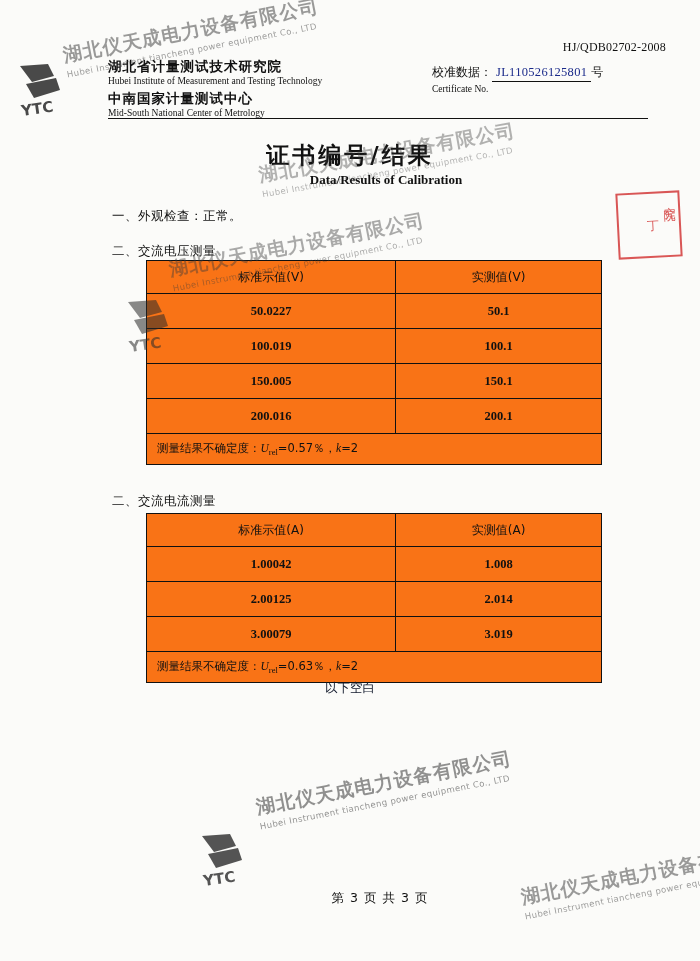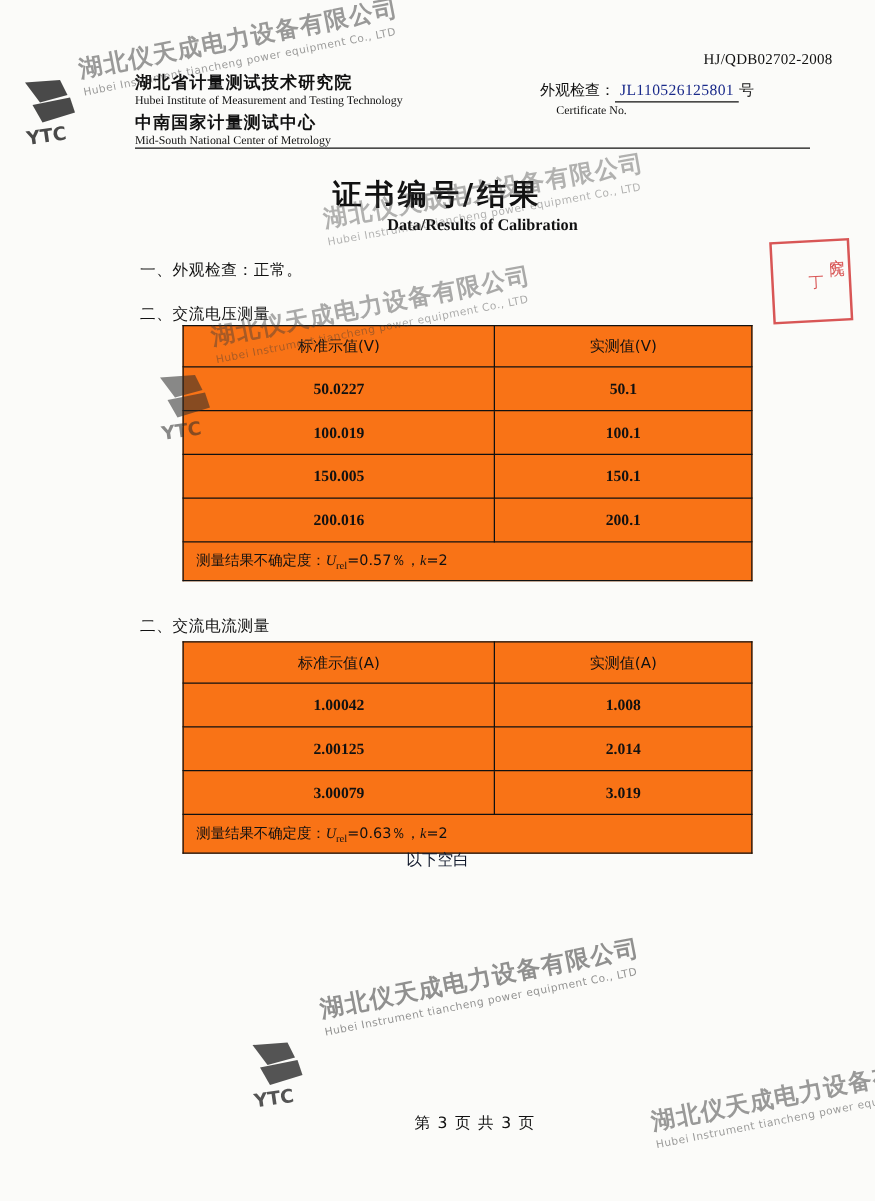--- a/index.html
+++ b/index.html
@@ -78,21 +78,20 @@
     font-family: "Liberation Serif", serif;
     font-size: 12.5px;
     color: #1a2a8a;
     letter-spacing: 0.3px;
   }
   .cert-line2 {
     font-family: "Liberation Serif", serif;
     font-size: 9.5px;
     color: #111;
     margin-top: 2px;
-    margin-left: 13px;
   }
   
   .title-cn {
     position: absolute;
     top: 140px;
     left: 0;
     width: 700px;
     text-align: center;
     font-family: "DejaVu Sans", sans-serif;
     font-size: 23px;
@@ -258,21 +257,21 @@
   <div class="header-block">
     <div class="hdr-cn">湖北省计量测试技术研究院</div>
     <div class="hdr-en">Hubei Institute of Measurement and Testing Technology</div>
     <div class="hdr-cn">中南国家计量测试中心</div>
     <div class="hdr-en">Mid-South National Center of Metrology</div>
   </div>
   <div class="header-rule"></div>
 
   <div class="cert-box">
     <div class="cert-line1">
-      <span>外观检查：</span><span class="cert-no-value">JL110526125801</span><span>号</span>
+      <span>校准数据：</span><span class="cert-no-value">JL110526125801</span><span>号</span>
     </div>
     <div class="cert-line2">Certificate No.</div>
   </div>
 
   <div class="title-cn">证书编号/结果</div>
   <div class="title-en">Data/Results of Calibration</div>
 
   <div class="seal">
     <span class="s1">究院</span>
     <span class="s2">丁</span>

